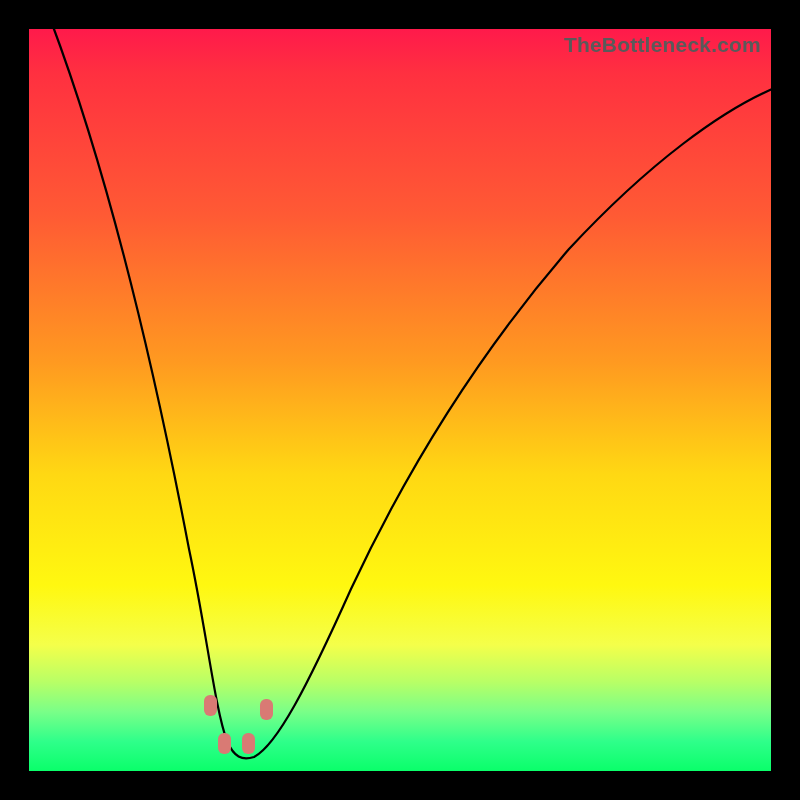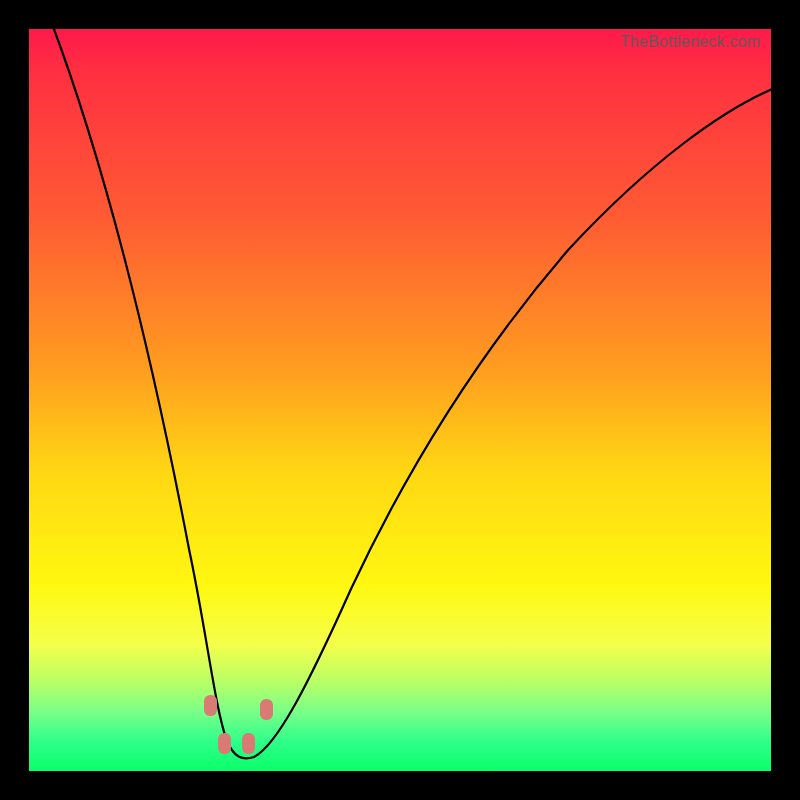--- a/index.html
+++ b/index.html
@@ -30,22 +30,22 @@
       #7aff88 92%,
       #2fff8a 96%,
       #0aff6a 100%
     );
   }
   .watermark {
     position: absolute;
     top: 4px;
     right: 10px;
     color: #5a5a5a;
-    font-size: 16px;
-    font-weight: 400;
+    font-size: 21px;
+    font-weight: 700;
     letter-spacing: 0.2px;
     user-select: none;
   }
   svg.curve {
     position: absolute;
     left: 0;
     top: 0;
     width: 742px;
     height: 742px;
     overflow: visible;

